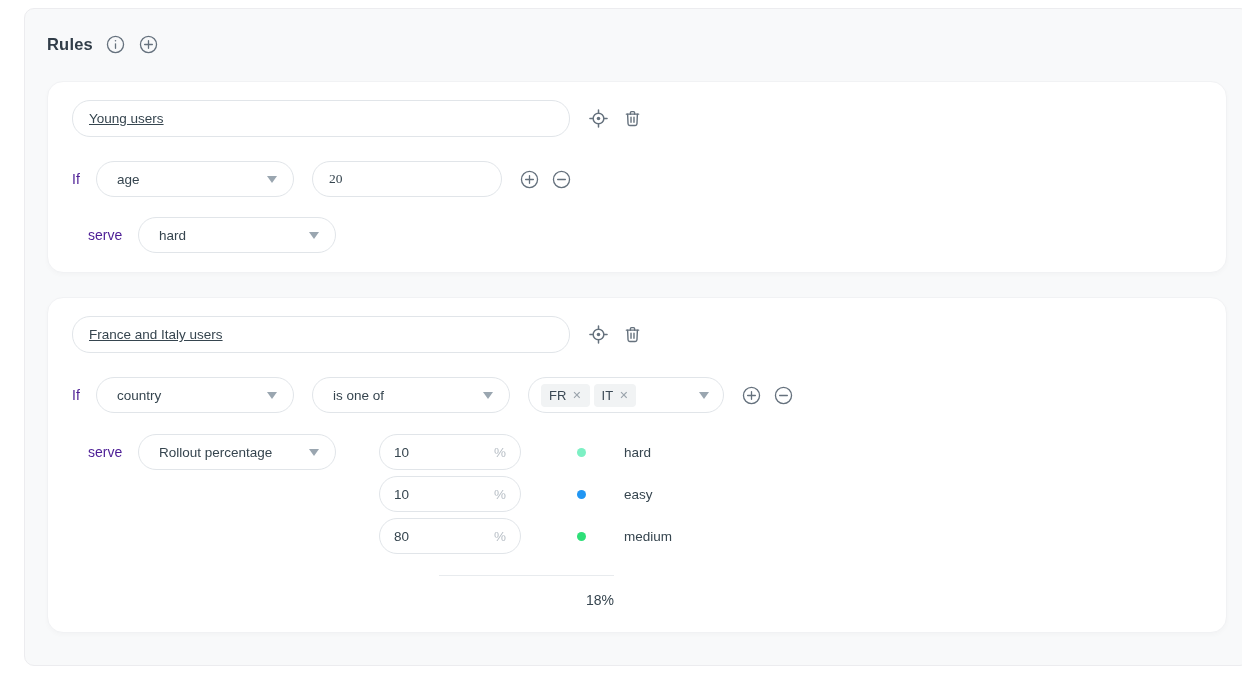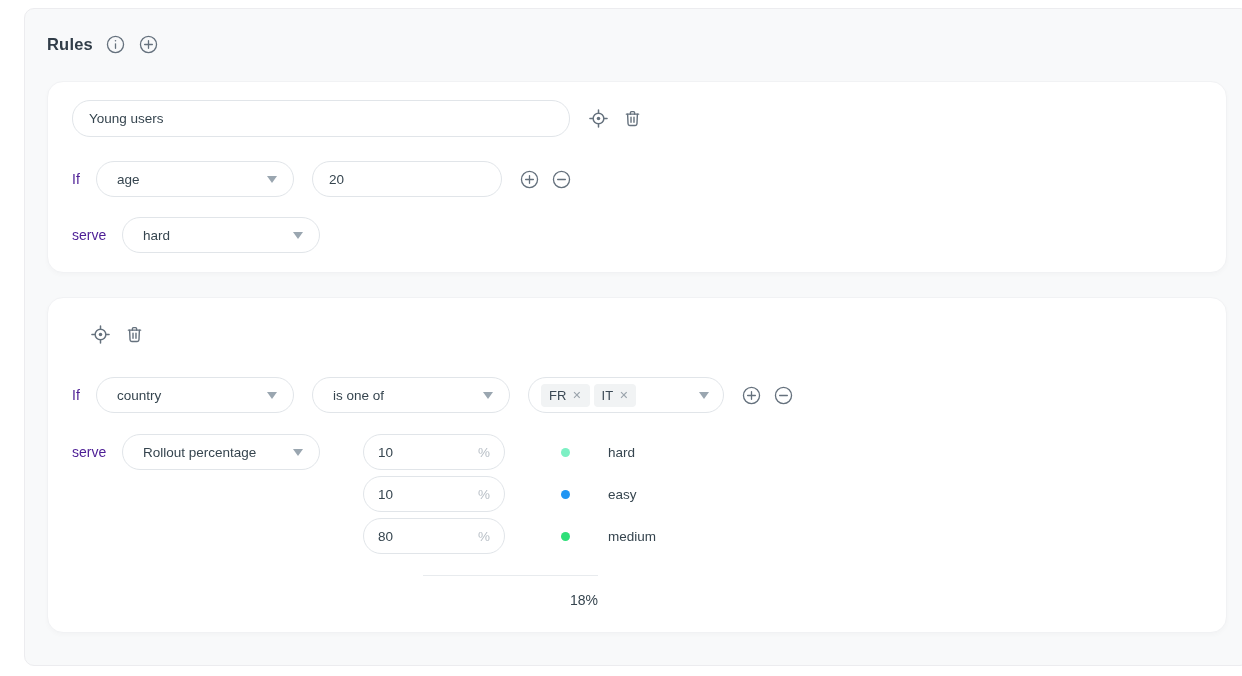--- a/index.html
+++ b/index.html
@@ -26,32 +26,32 @@
   .row { display: flex; align-items: center; }
   .name-row { height: 37px; }
   .if-row { margin-top: 24px; height: 36px; }
   .serve-row { margin-top: 20px; align-items: flex-start; }
 
   .text-input, .select, .pct-box {
     border: 1px solid #e1e5e9; border-radius: 18px; background: #fff; height: 36px;
     font-size: 13.5px; color: #36454f;
   }
   .name-input { width: 498px; height: 37px; padding: 0 16px; outline: none;
-    font-family: inherit; font-size: 13.5px; color: #36454f; }
+    font-family: inherit; font-size: 13.5px; color: #36454f; text-decoration: underline; }
 
   .select { width: 198px; display: flex; align-items: center; justify-content: space-between;
     padding: 0 16px 0 20px; cursor: pointer; margin-right: 18px; }
   .caret { width: 0; height: 0; border-left: 5.5px solid transparent;
     border-right: 5.5px solid transparent; border-top: 7px solid #9aa6b0; }
 
-  .value-input { width: 190px; padding: 4px 16px; outline: none; font-family: Liberation Sans, sans-serif; }
+  .value-input { width: 190px; padding: 4px 16px; outline: none; font-family: Liberation Serif, serif; }
 
   .lbl { font-size: 14px; color: #4c1d95; }
   .lbl-if { width: 24px; }
-  .lbl-serve { width: 50px; margin-top: 10px; }
+  .lbl-serve { width: 50px; margin-top: 10px; margin-left: 16px; }
 
   .icon-btn { width: 21px; height: 21px; display: inline-flex; cursor: pointer; }
   .target-btn { margin-left: 18px; }
   .trash-btn { margin-left: 13px; }
   .plus-btn { margin-left: 17px; }
   .minus-btn { margin-left: 11px; }
 
   .multiselect { width: 196px; display: flex; align-items: center; padding: 0 14px 0 8px;
     margin-right: 0; justify-content: flex-start; }
   .multiselect .caret { margin-left: auto; }
@@ -140,20 +140,21 @@
       <span class="lbl lbl-serve">serve</span>
       <div class="select" style="margin-top:0">
         <span>hard</span>
         <span class="caret"></span>
       </div>
     </div>
   </div>
 
   <div class="card card-2">
     <div class="row name-row">
+      <input class="text-input name-input" type="text" value="France and Italy users" style="">
       <span class="icon-btn target-btn">
         <svg class="stroke-ic" viewBox="0 0 24 24" width="21" height="21" stroke-width="1.7">
           <circle cx="12" cy="12" r="6.1"></circle>
             <circle cx="12" cy="12" r="2" fill="#65717d" stroke="none"></circle>
           <path d="M12 2.2v3M12 18.8v3M2.2 12h3M18.8 12h3"></path>
         </svg>
       </span>
       <span class="icon-btn trash-btn">
         <svg class="stroke-ic" viewBox="0 0 24 24" width="21" height="21" stroke-width="1.6">
           <path d="M5 7h14"></path>

